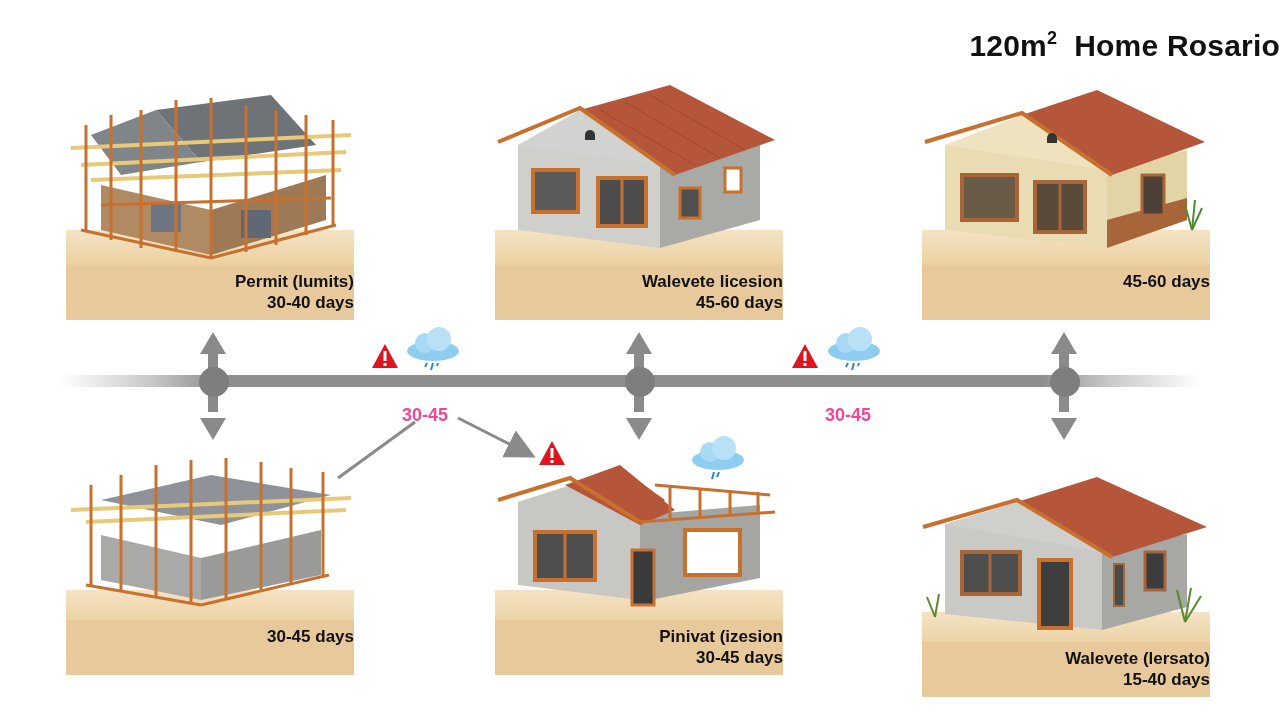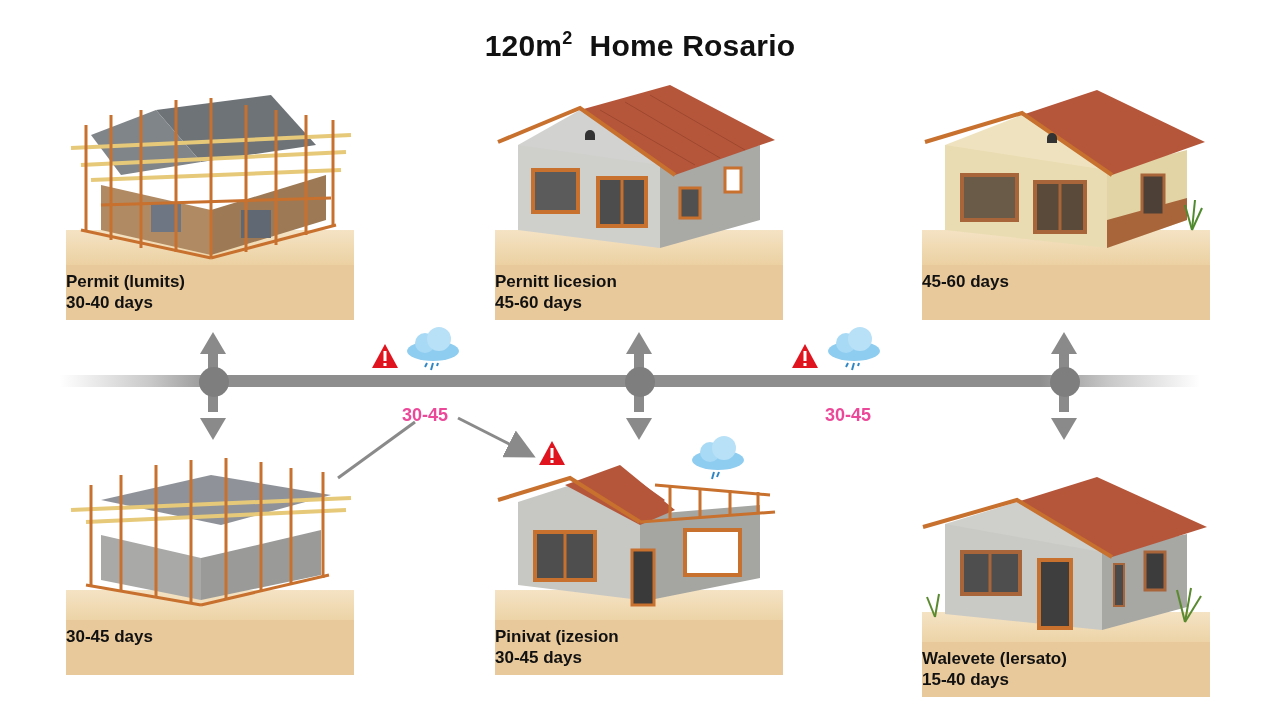--- a/index.html
+++ b/index.html
@@ -1,30 +1,30 @@
 <!DOCTYPE html>
 <html><head>
 <meta charset="utf-8">
 <style>
   * { box-sizing: border-box; margin: 0; padding: 0; }
   html, body { width: 1280px; height: 720px; overflow: hidden; background: #ffffff; }
   body { font-family: "Liberation Sans", "DejaVu Sans", sans-serif; position: relative; }
 
   .title {
-    position: absolute; left: 0; top: 28px; width: 1280px; text-align: center;
+    position: absolute; left: 0; top: 28px; width: 1280px; text-align: right;
     font-size: 30px; font-weight: bold; color: #111111; letter-spacing: 0.2px;
   }
   .title sup { font-size: 18px; vertical-align: 12px; }
 
   .card { position: absolute; width: 298px; height: 240px; }
   .card .scene { position: absolute; left: 0; top: 0; width: 298px; height: 185px; }
   .card .label {
     position: absolute; left: 5px; right: 5px; top: 185px; height: 55px;
     background: #e8c99b;
-    text-align: left; color: #111111; font-weight: bold; font-size: 17px; line-height: 21px;
+    text-align: right; color: #111111; font-weight: bold; font-size: 17px; line-height: 21px;
     padding-top: 6px;
   }
   .card .ground {
     position: absolute; left: 5px; right: 5px; top: 150px; height: 38px;
     background: linear-gradient(180deg, #f4e3c4 0%, #ebcf9f 100%);
   }
 
   
   .timeline-track {
     position: absolute; left: 60px; top: 375px; width: 1140px; height: 12px;
@@ -101,21 +101,21 @@
     </g>
 
     <rect x="43" y="90" width="45" height="42" fill="#5b5b5b" stroke="#c8702e" stroke-width="4"></rect>
     <rect x="108" y="98" width="48" height="48" fill="#4d4d4d" stroke="#c8702e" stroke-width="4"></rect>
     <line x1="132" y1="98" x2="132" y2="146" stroke="#c8702e" stroke-width="3"></line>
     <rect x="190" y="108" width="20" height="30" fill="#505050" stroke="#c8702e" stroke-width="3"></rect>
     <rect x="235" y="88" width="16" height="24" fill="#ffffff" stroke="#c8702e" stroke-width="3"></rect>
     <path d="M95,55 a5,5 0 0 1 10,0 v5 h-10 z" fill="#333"></path>
   </svg>
   <div class="label">
-    <div>Pernitt licesion</div>
+    <div>Walevete licesion</div>
     <div>45-60 days</div>
   </div>
 </div>
 
 <div class="card" style="left:917px; top:80px;">
   <div class="ground"></div>
   <svg class="scene" viewBox="0 0 298 185">
     <polygon points="28,65 105,35 190,90 28,90" fill="#efe3bf"></polygon>
     <polygon points="28,65 28,150 190,168 190,90" fill="#eadcb2"></polygon>
     <polygon points="190,90 270,70 270,140 190,168" fill="#e3d4a6"></polygon>

